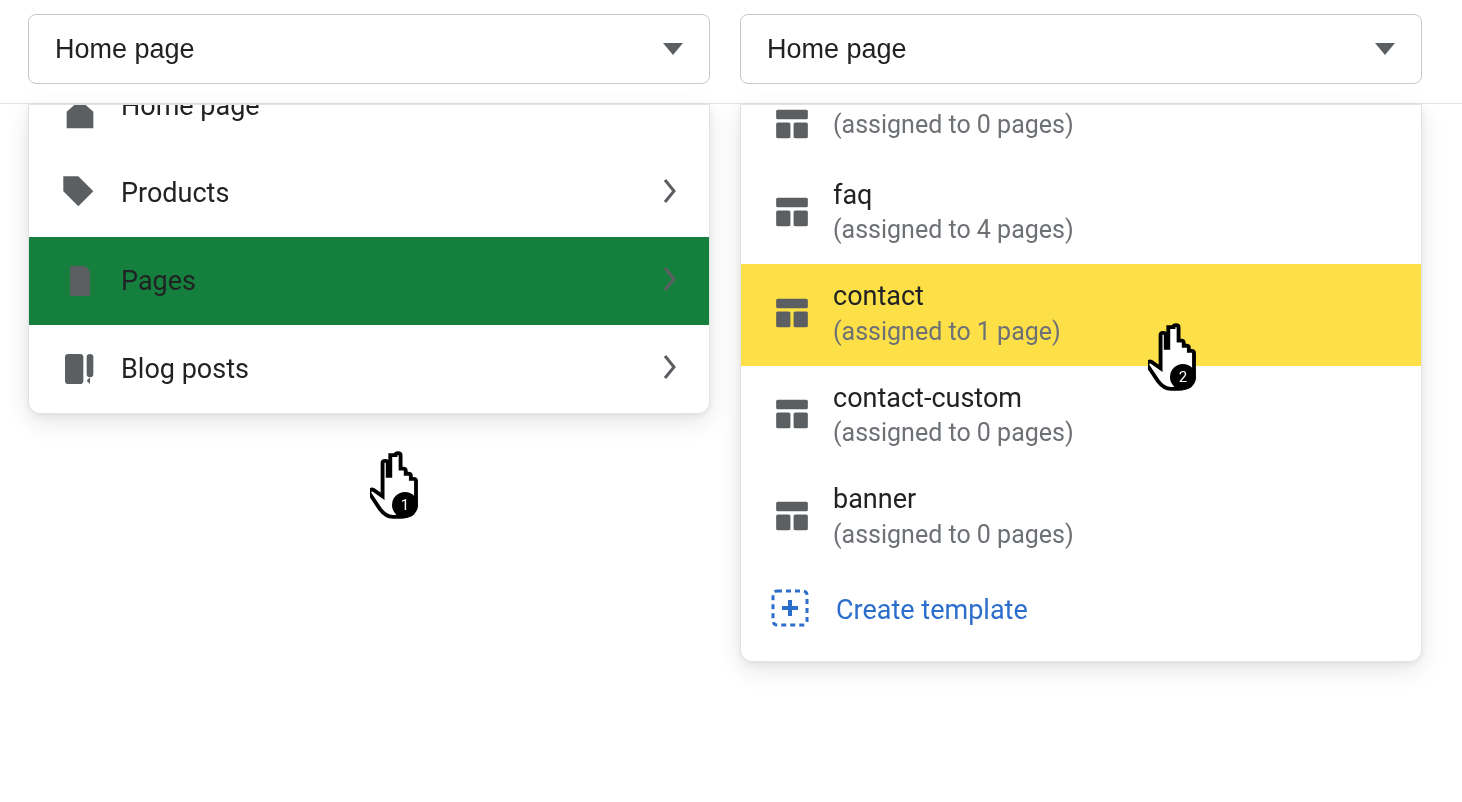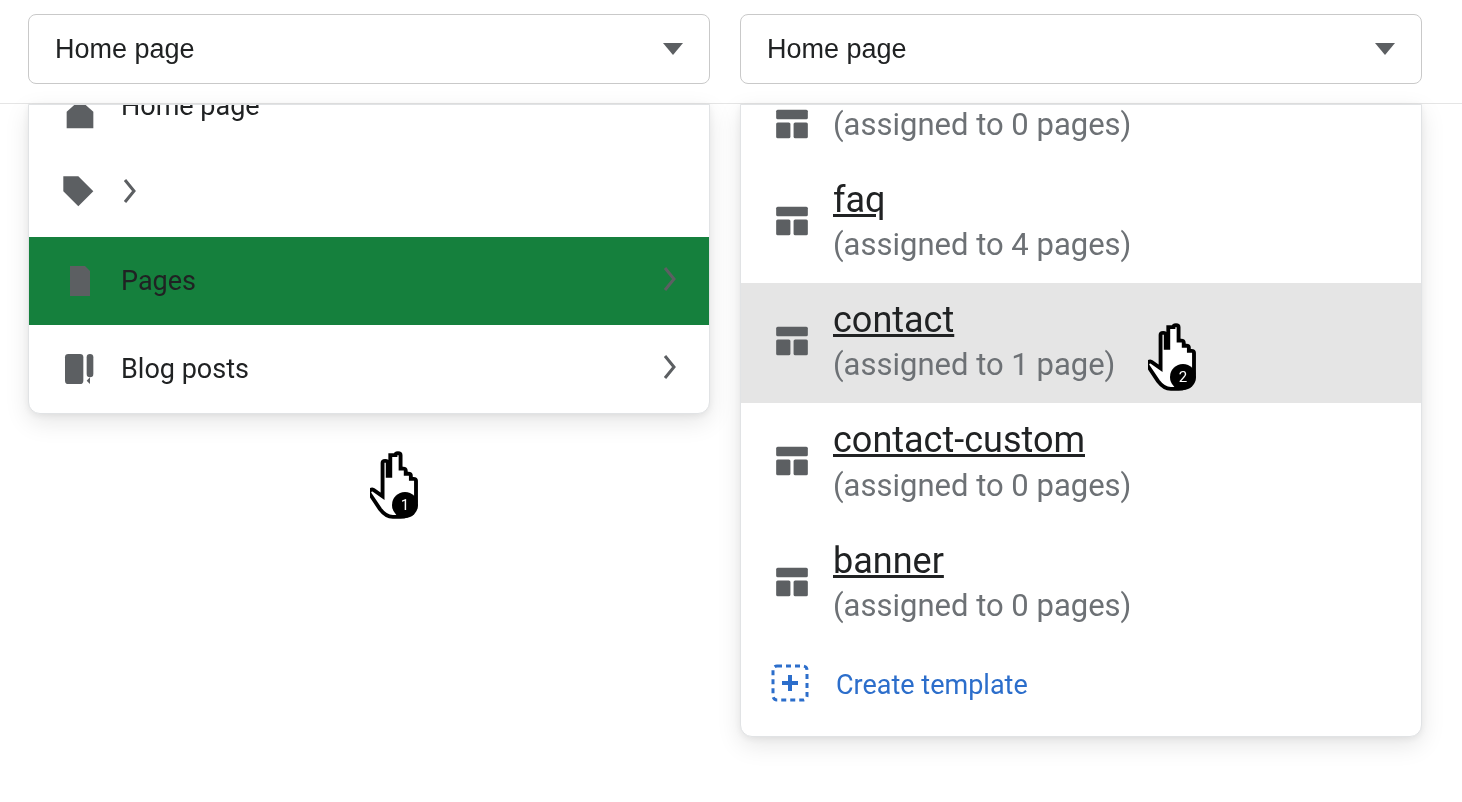--- a/index.html
+++ b/index.html
@@ -80,26 +80,26 @@
 
   
   .tmpl-item {
     display:flex;
     align-items:center;
     gap: 20px;
     padding: 16px 30px 20px 30px;
     cursor:pointer;
   }
   .tmpl-item.partial { padding-top:0; }
-  .tmpl-item.hover { background:#e5e5e5; }
+  .tmpl-item.hover { background:#fde047; }
   .tmpl-icon { width:42px; display:flex; justify-content:center; }
   .tmpl-icon svg{ width:38px; height:38px; fill:#5c5f62;}
   .tmpl-text { display:flex; flex-direction:column; gap:4px; }
-  .tmpl-name { font-size:36px; color:#202223; line-height:1.2;text-decoration:underline; }
-  .tmpl-sub  { font-size:31px; color:#6d7175; }
+  .tmpl-name { font-size:27px; color:#202223; line-height:1.2; }
+  .tmpl-sub  { font-size:25px; color:#6d7175; }
 
   .create-row {
     display:flex;
     align-items:center;
     gap:20px;
     padding: 20px 30px 30px 30px;
     cursor:pointer;
   }
   .create-row .ci-icon svg{ width:38px; height:38px; }
   .create-label { font-size:27px; color:#2c6ecb;margin-left:7px; }
@@ -192,20 +192,21 @@
             </svg>
           </span>
           <span class="mi-label">Home page</span>
         </div>
         <div class="menu-item">
           <span class="mi-icon">
             <svg viewBox="0 0 24 24">
               <use href="#ic-tag2"></use>
             </svg>
           </span>
+          <span class="mi-label">Products</span>
           <span class="mi-chevron"><svg viewBox="0 0 16 28">
               <use href="#ic-chevron"></use>
             </svg></span>
         </div>
         <div class="menu-item hover">
           <span class="mi-icon">
             <svg viewBox="0 0 24 24">
               <use href="#ic-file"></use>
             </svg>
           </span>

